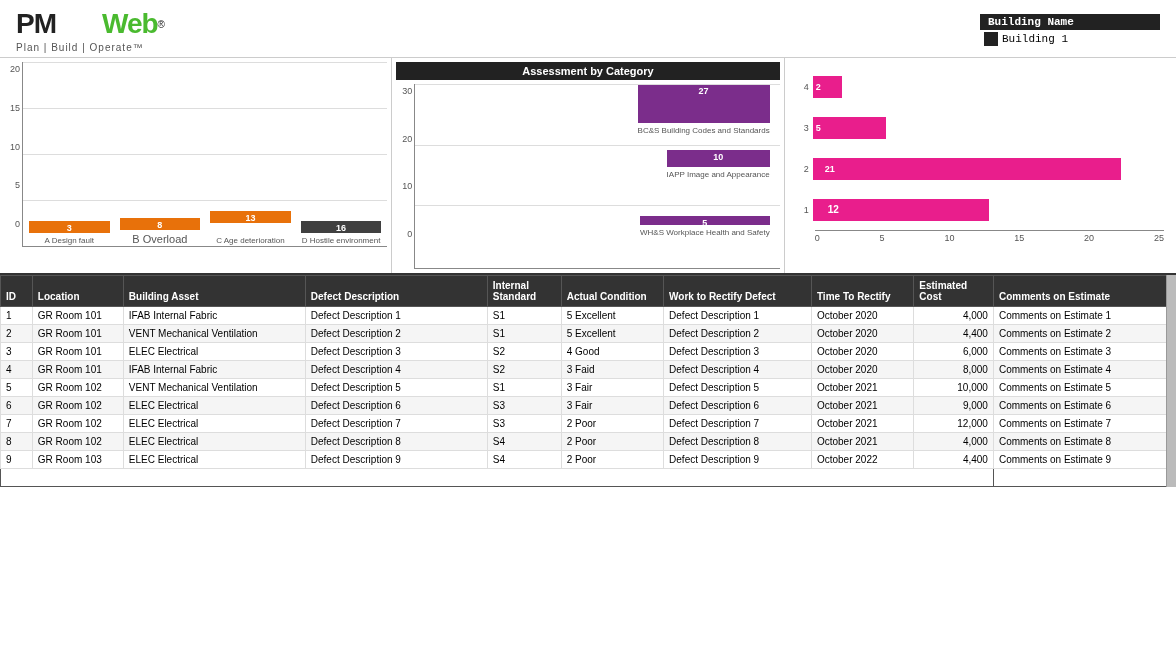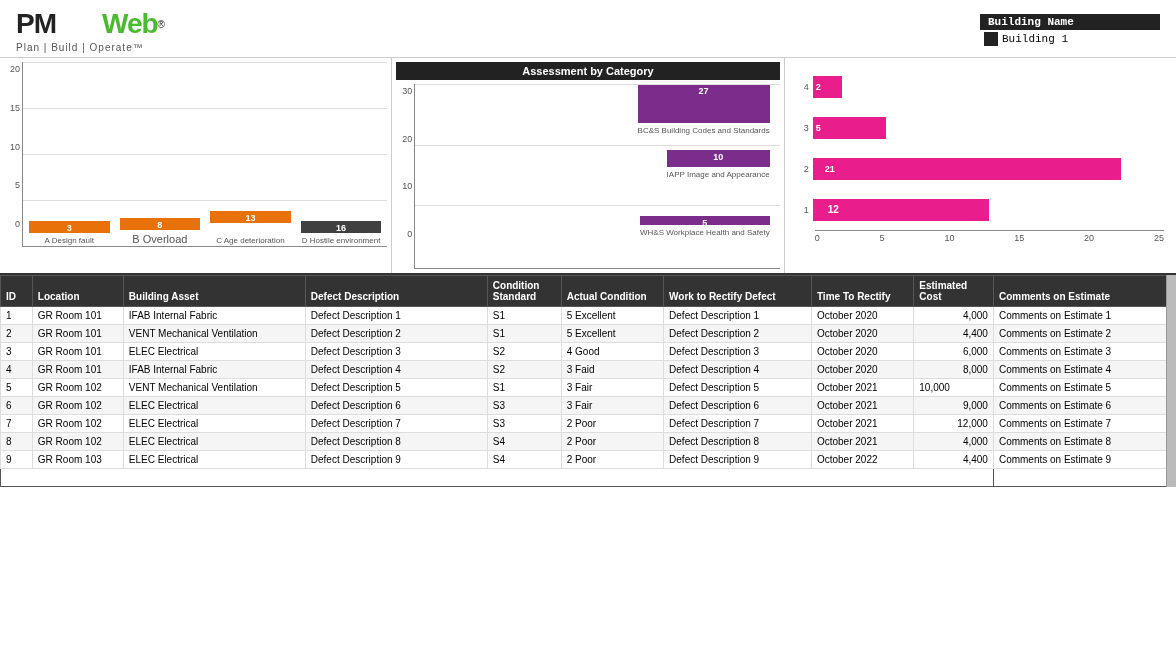--- a/index.html
+++ b/index.html
@@ -207,21 +207,21 @@
 
 <div class="table-container">
   <div class="table-wrapper">
     <table class="data-table">
       <thead>
         <tr>
           <th class="th-id">ID</th>
           <th class="th-location">Location</th>
           <th class="th-asset">Building Asset</th>
           <th class="th-defect">Defect Description</th>
-          <th class="th-condition">Condition Standard</th>
+          <th class="th-condition">Internal Standard</th>
           <th class="th-actual">Actual Condition</th>
           <th class="th-work">Work to Rectify Defect</th>
           <th class="th-time">Time To Rectify</th>
           <th class="th-cost">Estimated Cost</th>
           <th class="th-comments">Comments on Estimate</th>
         </tr>
       </thead>
       <tbody id="table-body">
       <tr>
             <td>1</td>
@@ -273,21 +273,21 @@
           </tr>
           <tr>
             <td>5</td>
             <td>GR Room 102</td>
             <td>VENT Mechanical Ventilation</td>
             <td>Defect Description 5</td>
             <td>S1</td>
             <td>3 Fair</td>
             <td>Defect Description 5</td>
             <td>October 2021</td>
-            <td style="text-align: left;">10,000</td>
+            <td style="text-align: right;">10,000</td>
             <td>Comments on Estimate 5</td>
           </tr>
           <tr>
             <td>6</td>
             <td>GR Room 102</td>
             <td>ELEC Electrical</td>
             <td>Defect Description 6</td>
             <td>S3</td>
             <td>3 Fair</td>
             <td>Defect Description 6</td>

